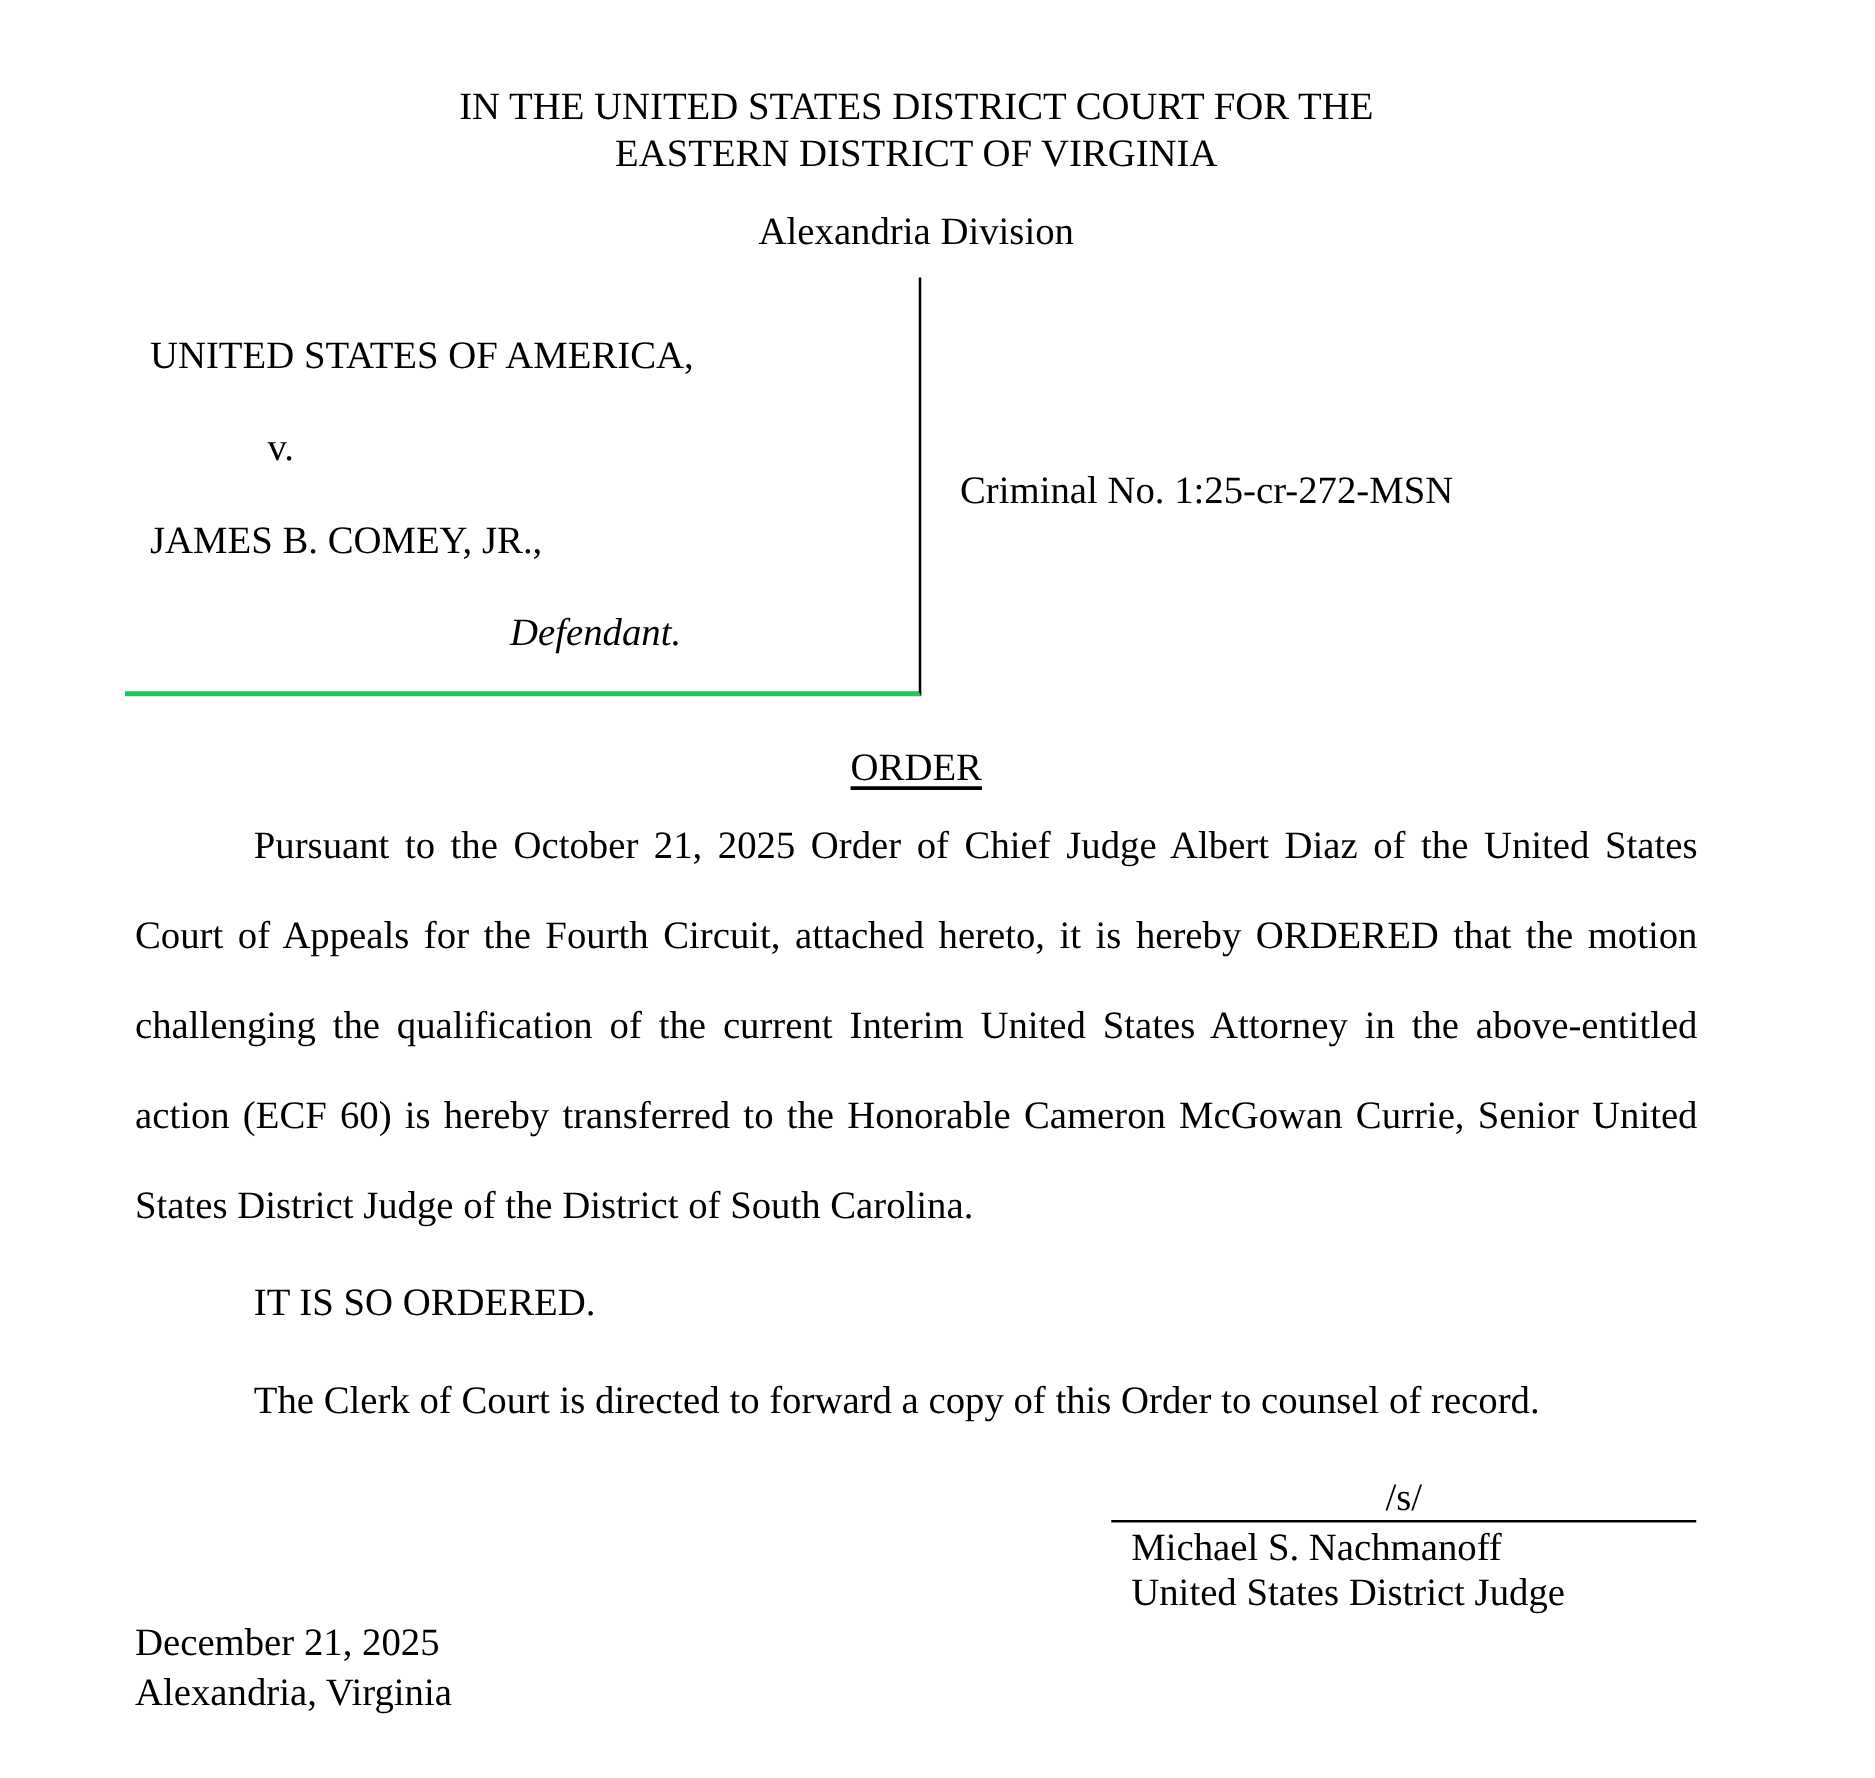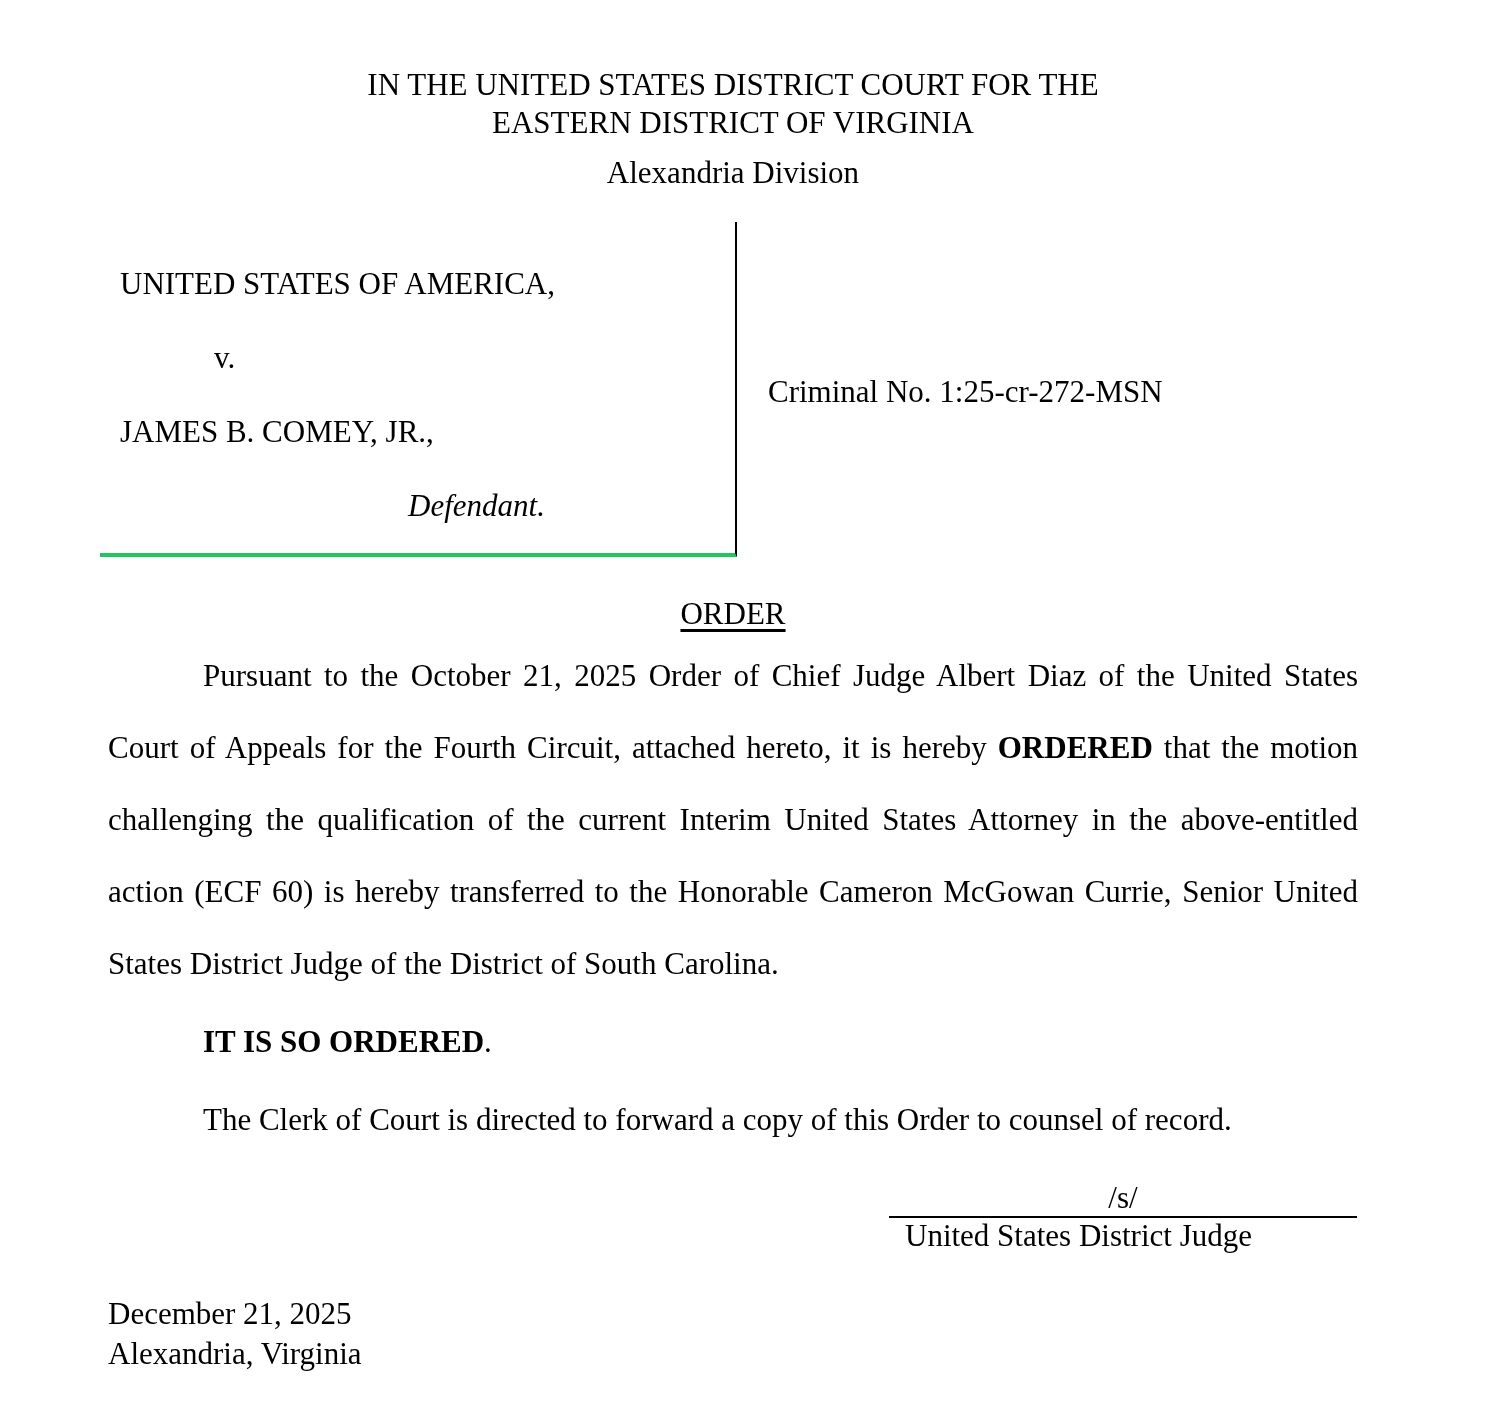--- a/index.html
+++ b/index.html
@@ -23,21 +23,21 @@
     position: absolute;
     left: 108px;
     top: 66px;
     width: 1250px;
     text-align: center;
   }
   .court-name div {
     line-height: 38px;
   }
   .division {
-    margin-top: 12px;
+    margin-top: 24px;
     line-height: 38px;
   }
 
   
   .caption-box {
     position: absolute;
     left: 100px;
     top: 222px;
     width: 635px;
     height: 331px;
@@ -77,21 +77,21 @@
     text-decoration: underline;
     text-underline-offset: 5px;
     line-height: 40px;
   }
   .para {
     margin: 6px 0 0 0;
     text-align: justify;
     text-indent: 95px;
     line-height: 72px;
   }
-  .b { font-weight: bold; }
+  .b { font-weight: normal; }
 
   
   .signature {
     position: absolute;
     left: 889px;
     top: 1180px;
     width: 468px;
     line-height: 36px;
   }
   .s-mark {
@@ -136,20 +136,21 @@
 
   <main class="body">
     <h1 class="order-heading">ORDER</h1>
     <p class="para"><span>Pursuant to the October 21, 2025 Order of Chief Judge Albert Diaz of the United States Court of Appeals for the Fourth Circuit, attached hereto, it is hereby </span><span class="b">ORDERED</span><span> that the motion challenging the qualification of the current Interim United States Attorney in the above-entitled action (ECF 60) is hereby transferred to the Honorable Cameron McGowan Currie, Senior United States District Judge of the District of South Carolina.</span></p>
     <p class="para"><span class="b">IT IS SO ORDERED</span><span>.</span></p>
     <p class="para">The Clerk of Court is directed to forward a copy of this Order to counsel of record.</p>
   </main>
 
   <div class="signature">
     <div class="s-mark">/s/</div>
+    <div class="sig-name">Michael S. Nachmanoff</div>
     <div class="sig-title">United States District Judge</div>
   </div>
 
   <div class="date-block">
     <div>December 21, 2025</div>
     <div>Alexandria, Virginia</div>
   </div>
 
 </div>
 

